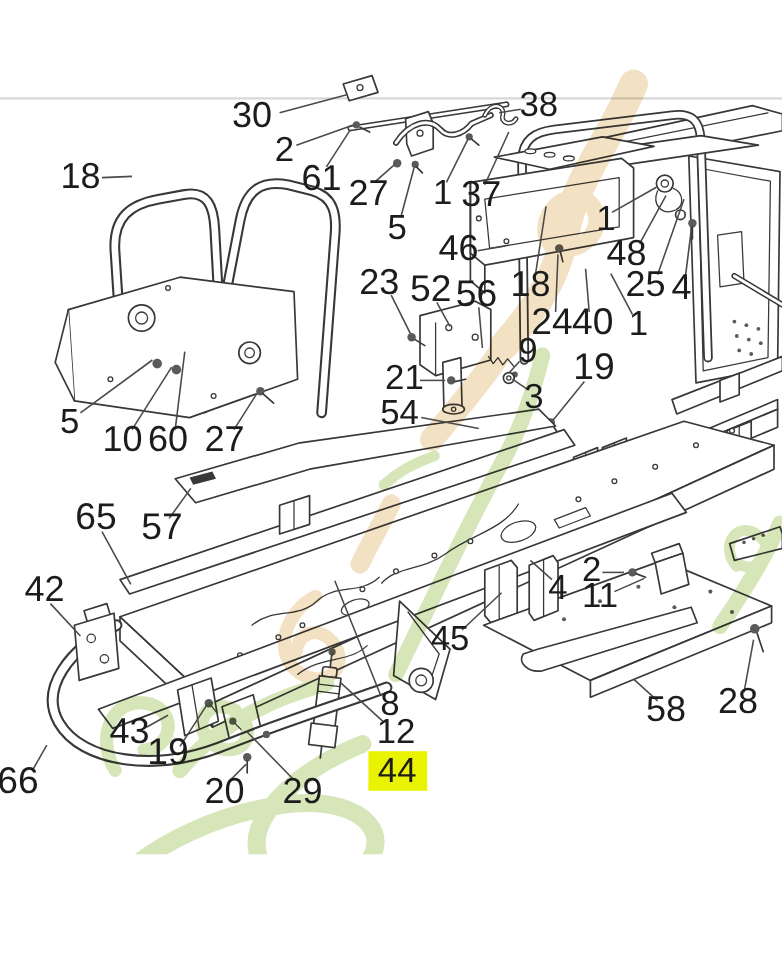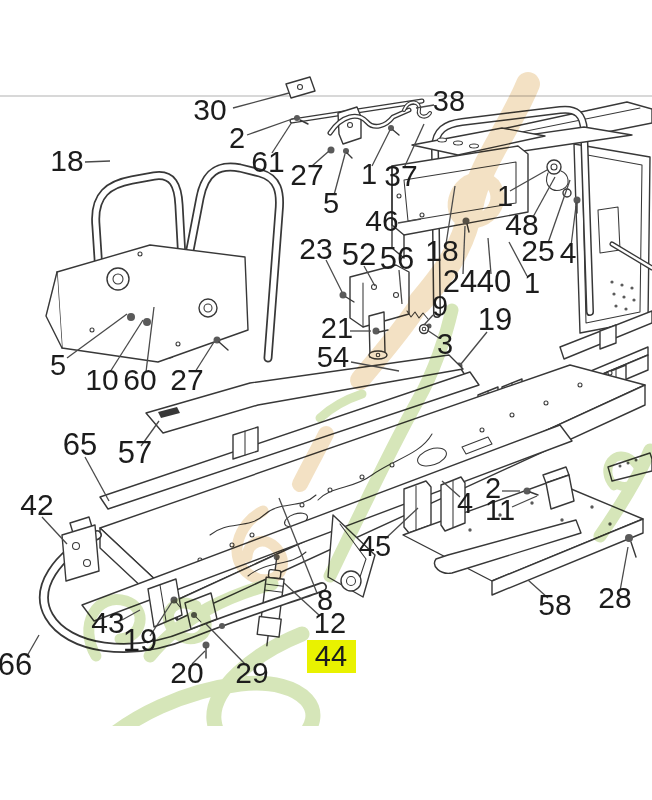--- a/index.html
+++ b/index.html
@@ -1,16 +1,16 @@
 <!DOCTYPE html>
 <html><head>
 <meta charset="utf-8">
 <style>
   html,body{margin:0;padding:0;background:#ffffff;}
-  .canvas{position:relative;width:652px;height:712px;background:#ffffff;overflow:hidden;margin-top:14px;}
+  .canvas{position:relative;width:652px;height:712px;background:#ffffff;overflow:hidden;}
   svg{display:block;width:652px;height:800px;}
   .ln{stroke:#383838;stroke-width:1.4;fill:none;stroke-linejoin:round;stroke-linecap:round;}
   .fw{fill:#ffffff;}
   .fd{fill:#383838;stroke:none;}
   .thin{stroke-width:1.05;}
   .tube-d{stroke:#383838;fill:none;stroke-linejoin:round;stroke-linecap:round;}
   .tube-w{stroke:#ffffff;fill:none;stroke-linejoin:round;stroke-linecap:round;}
   .hw{fill:#5a5a5a;stroke:none;}
   .leader{stroke:#4a4a4a;stroke-width:1.3;fill:none;}
   .callout{font-family:"Liberation Sans",sans-serif;fill:#1c1c1c;text-anchor:middle;}

